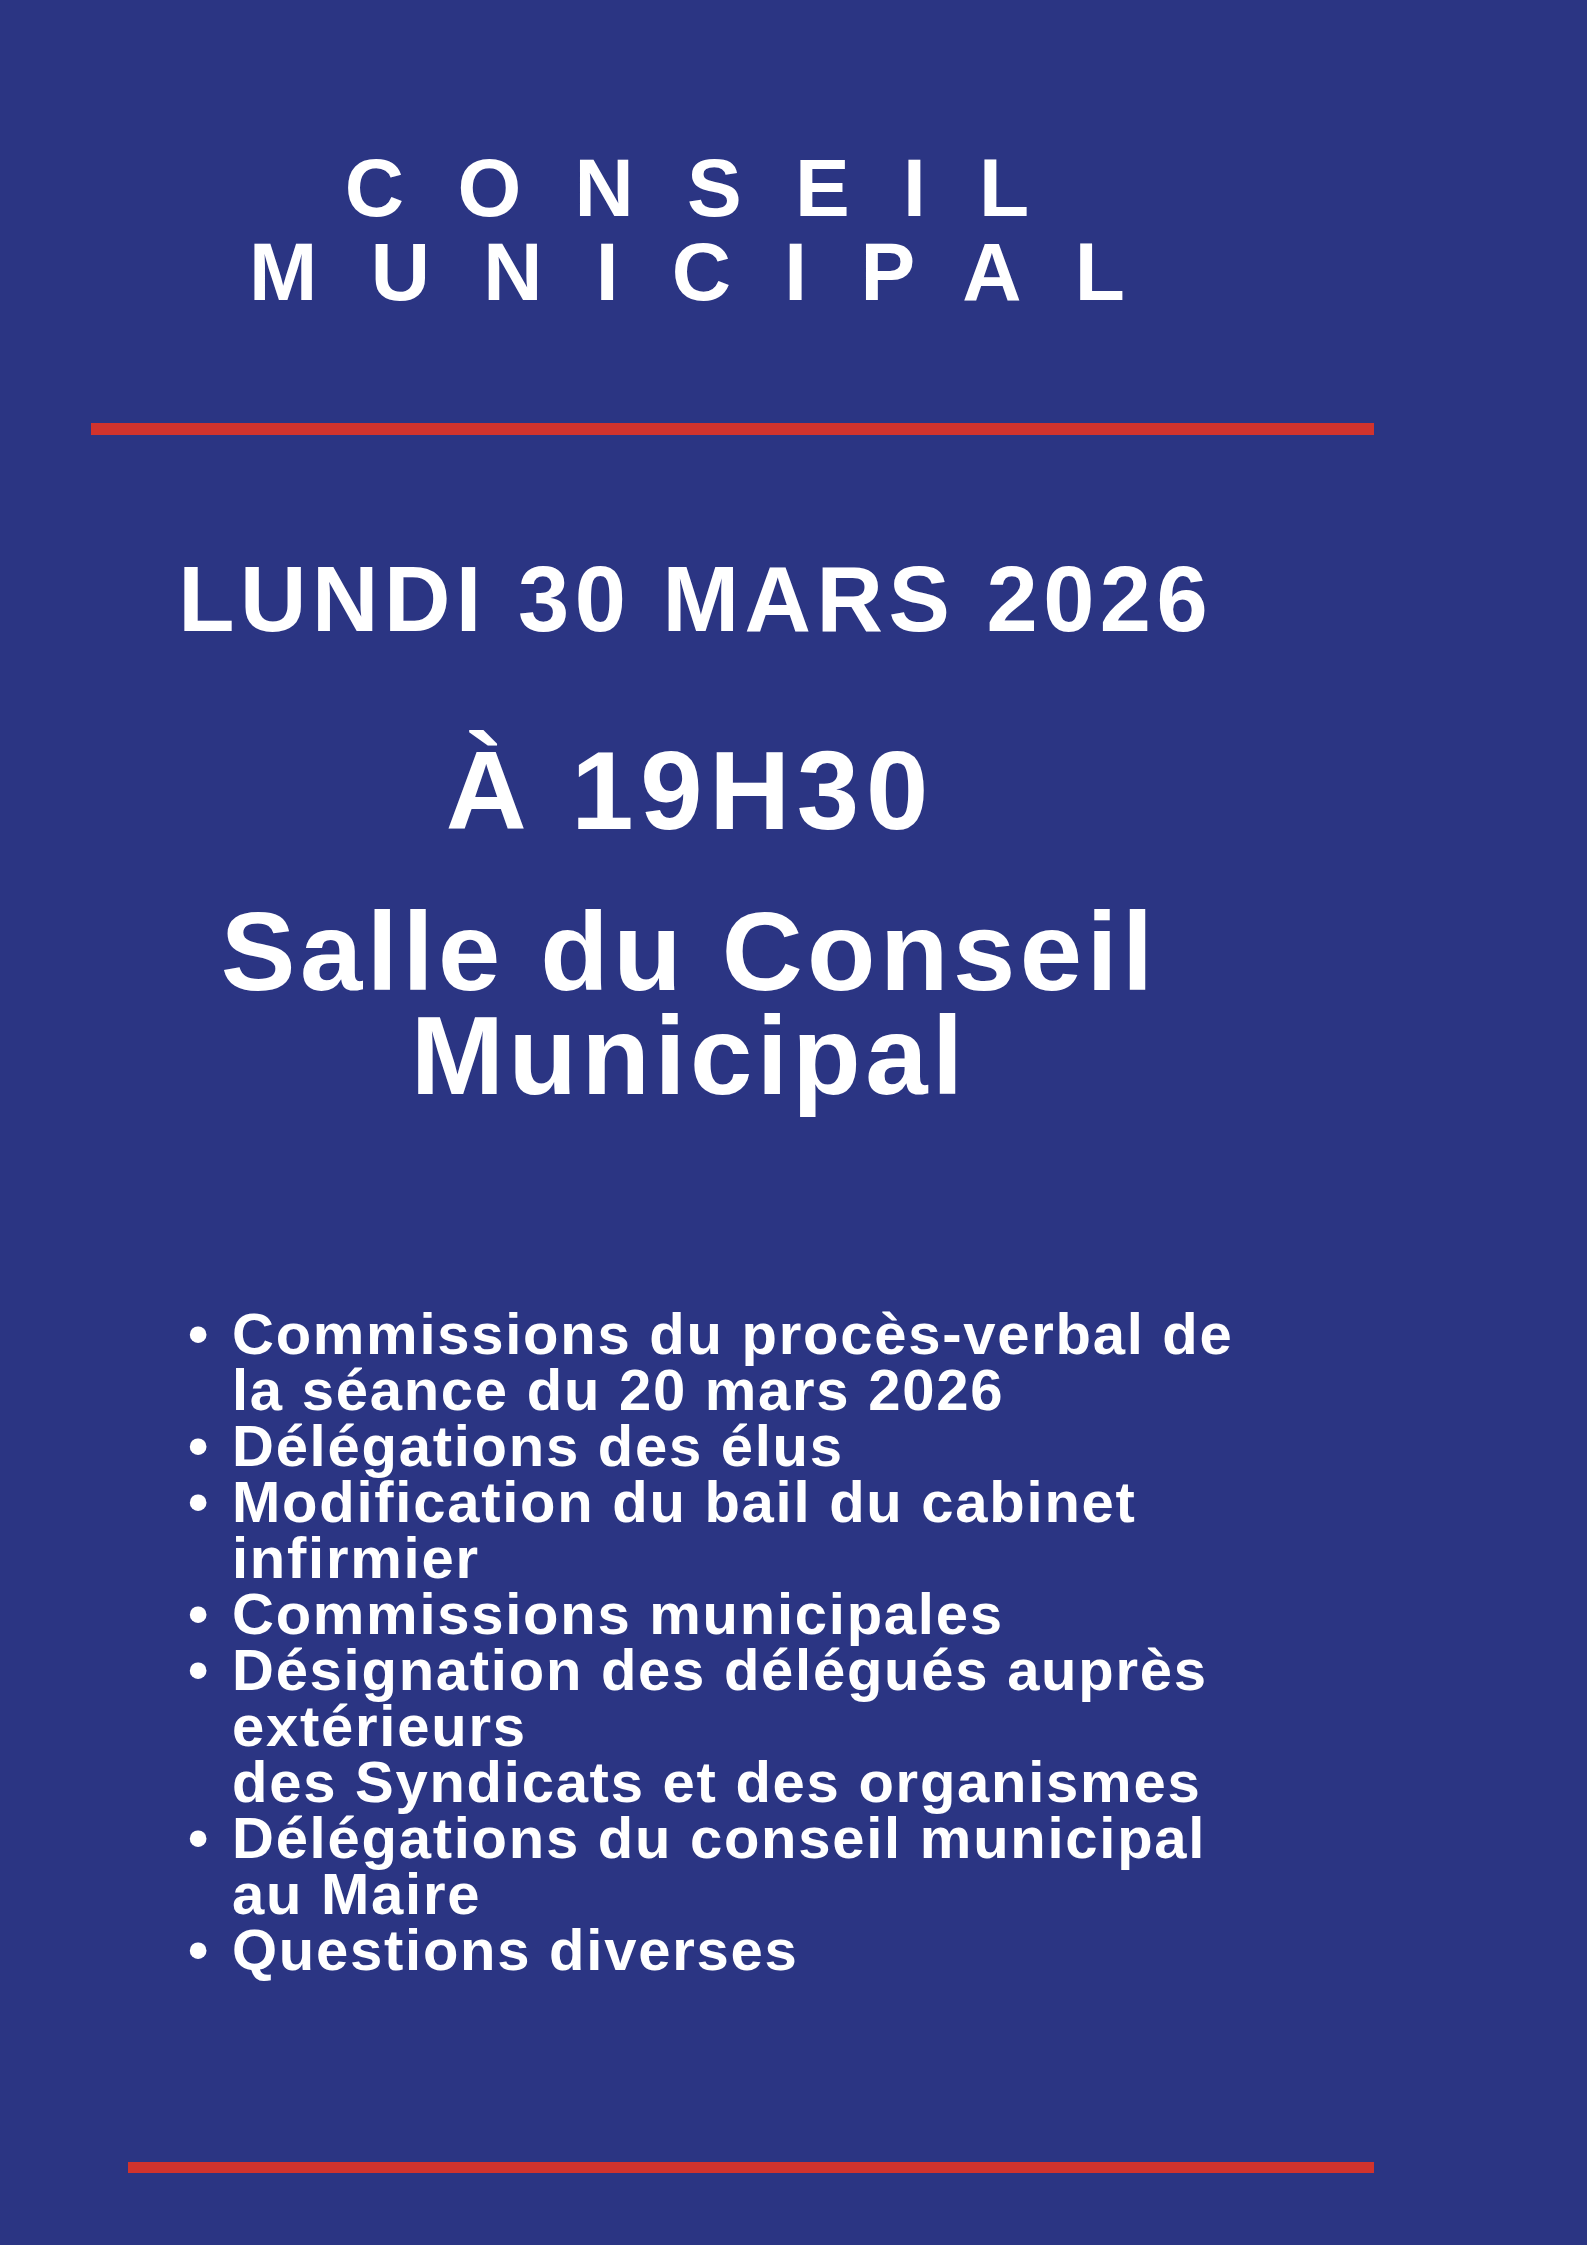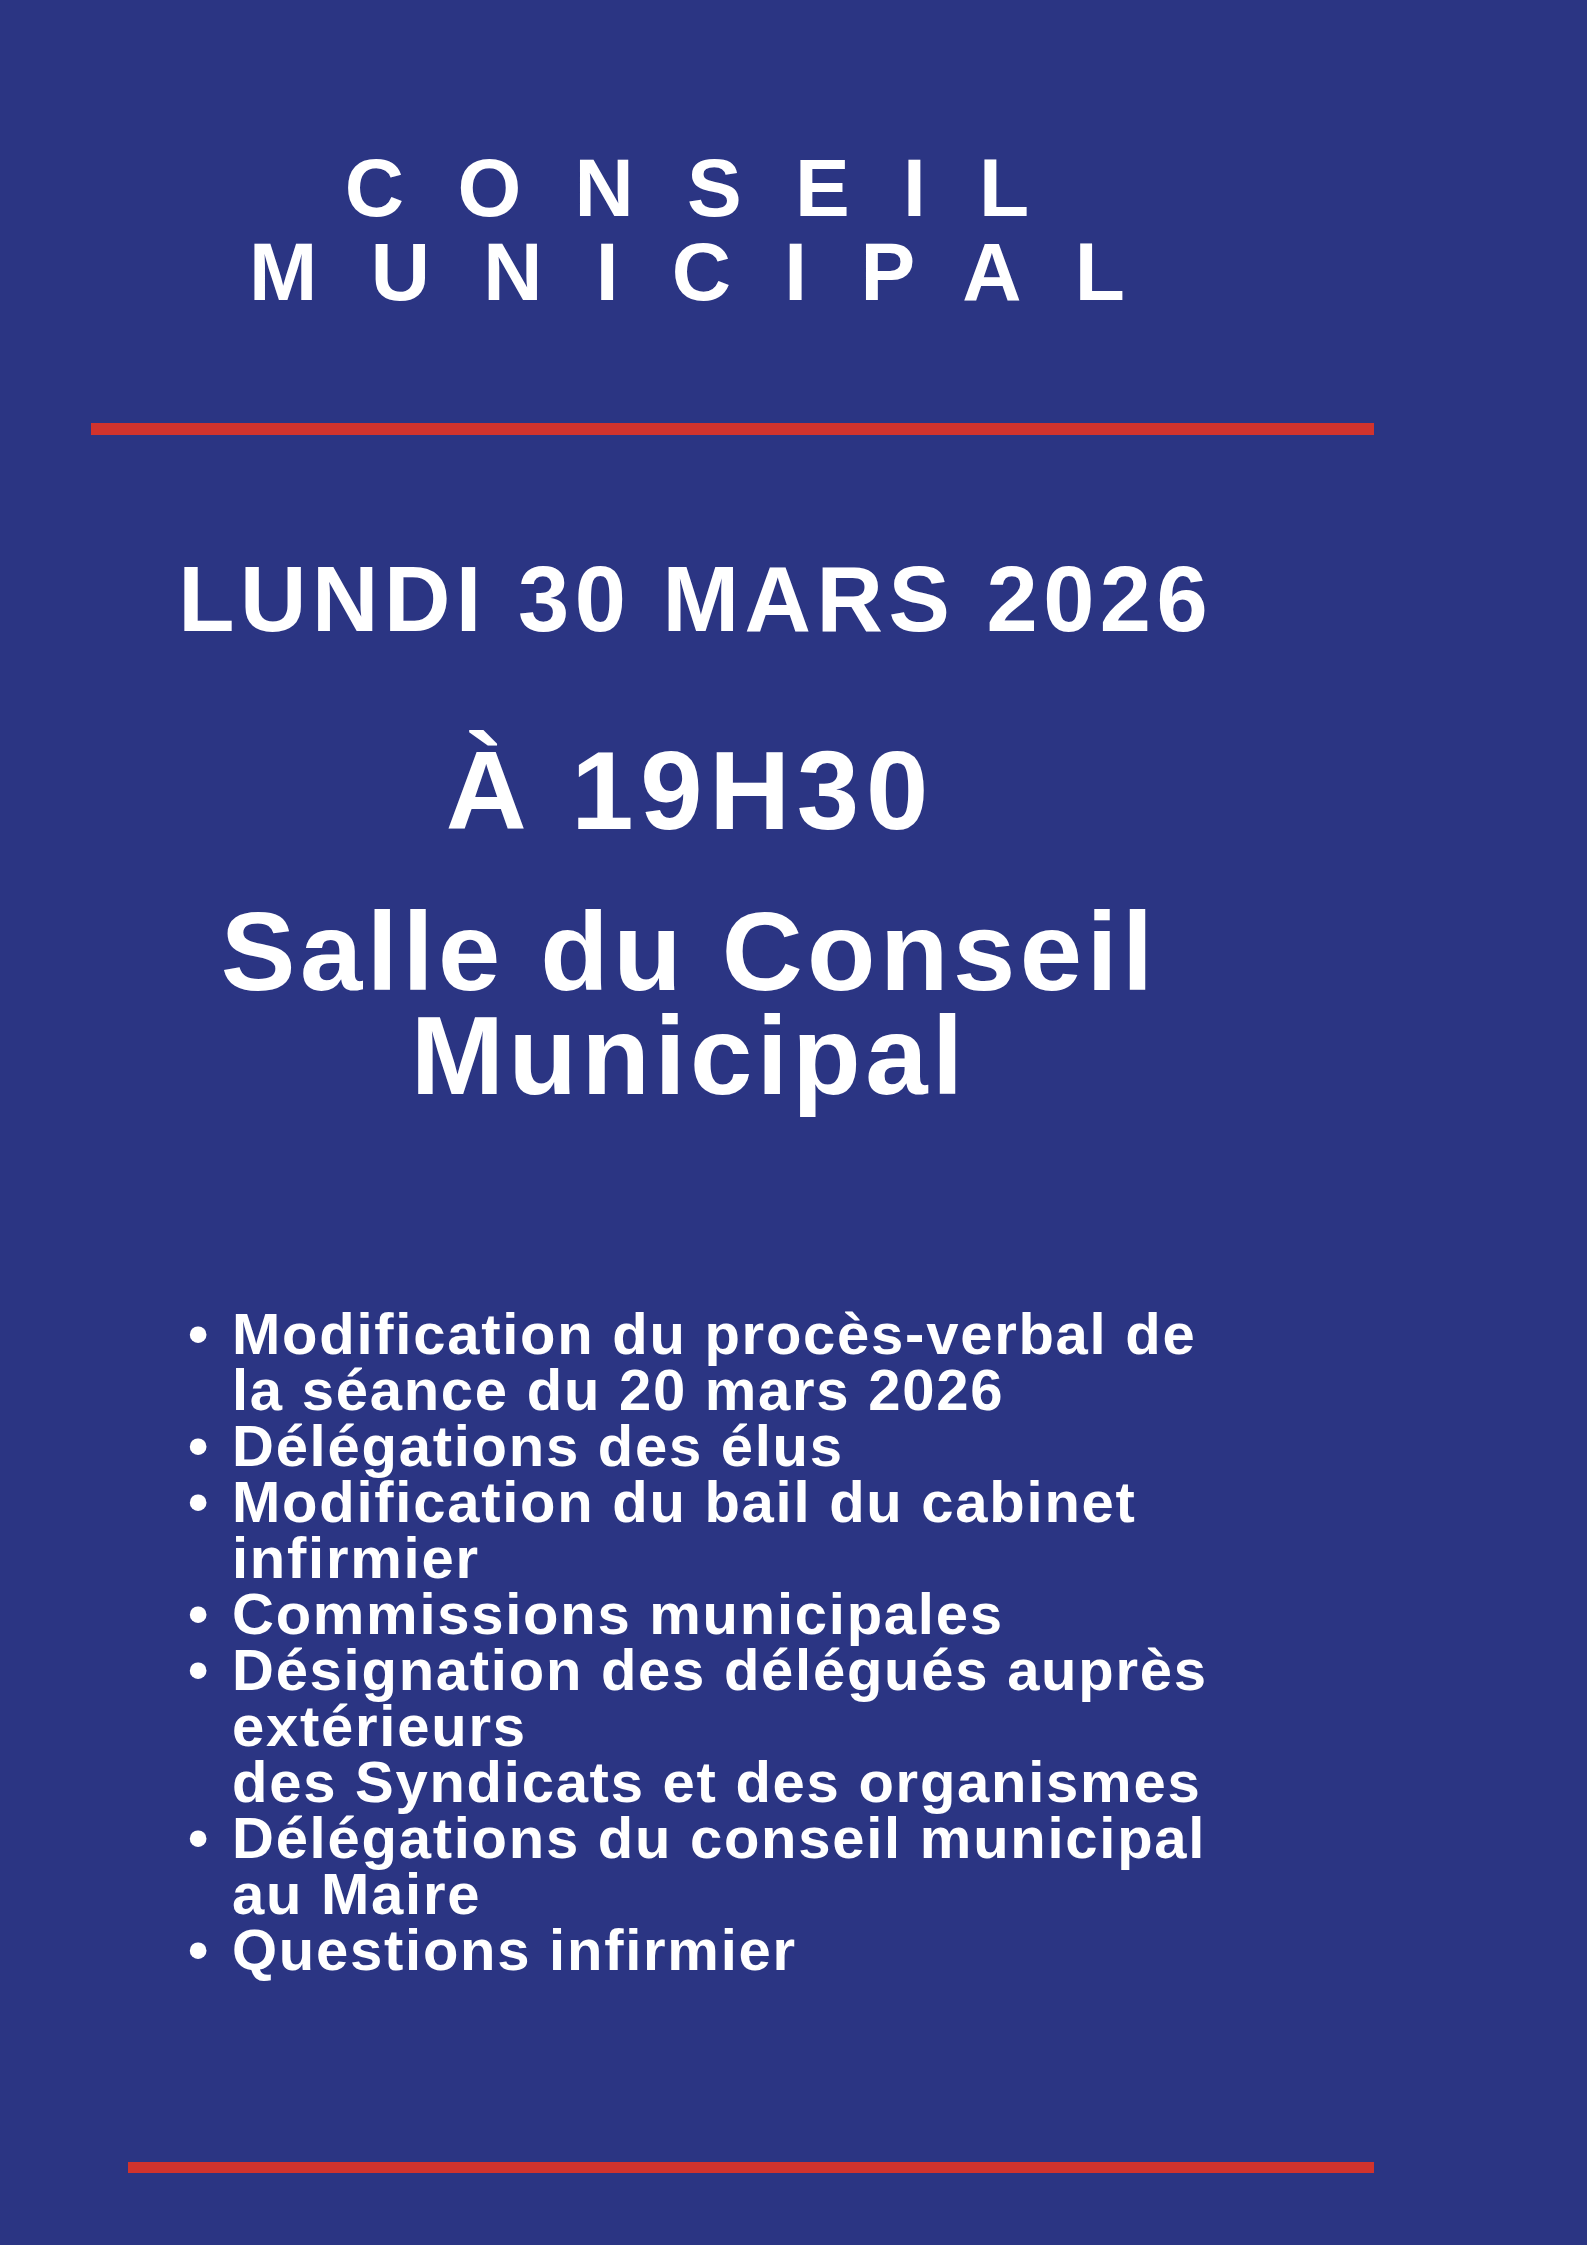--- a/index.html
+++ b/index.html
@@ -100,21 +100,21 @@
 
   <div class="center-block venue-block">
     <div>Salle du Conseil</div>
     <div>Municipal</div>
   </div>
 
   <div class="agenda">
 
     <div class="agenda-line">
       <span class="bullet">•</span>
-      <span>Modification du procès-verbal de</span>
+      <span>Commissions du procès-verbal de</span>
     </div>
     <div class="agenda-line">
       <span>la séance du 20 mars 2026</span>
     </div>
 
     <div class="agenda-line">
       <span class="bullet">•</span>
       <span>Délégations des élus</span>
     </div>
 
@@ -145,20 +145,20 @@
     <div class="agenda-line">
       <span class="bullet">•</span>
       <span>Délégations du conseil municipal</span>
     </div>
     <div class="agenda-line">
       <span>au Maire</span>
     </div>
 
     <div class="agenda-line">
       <span class="bullet">•</span>
-      <span>Questions infirmier</span>
+      <span>Questions diverses</span>
     </div>
 
   </div>
 
   <div class="rule rule-bottom"></div>
 
 </div>
 
 </body></html>

